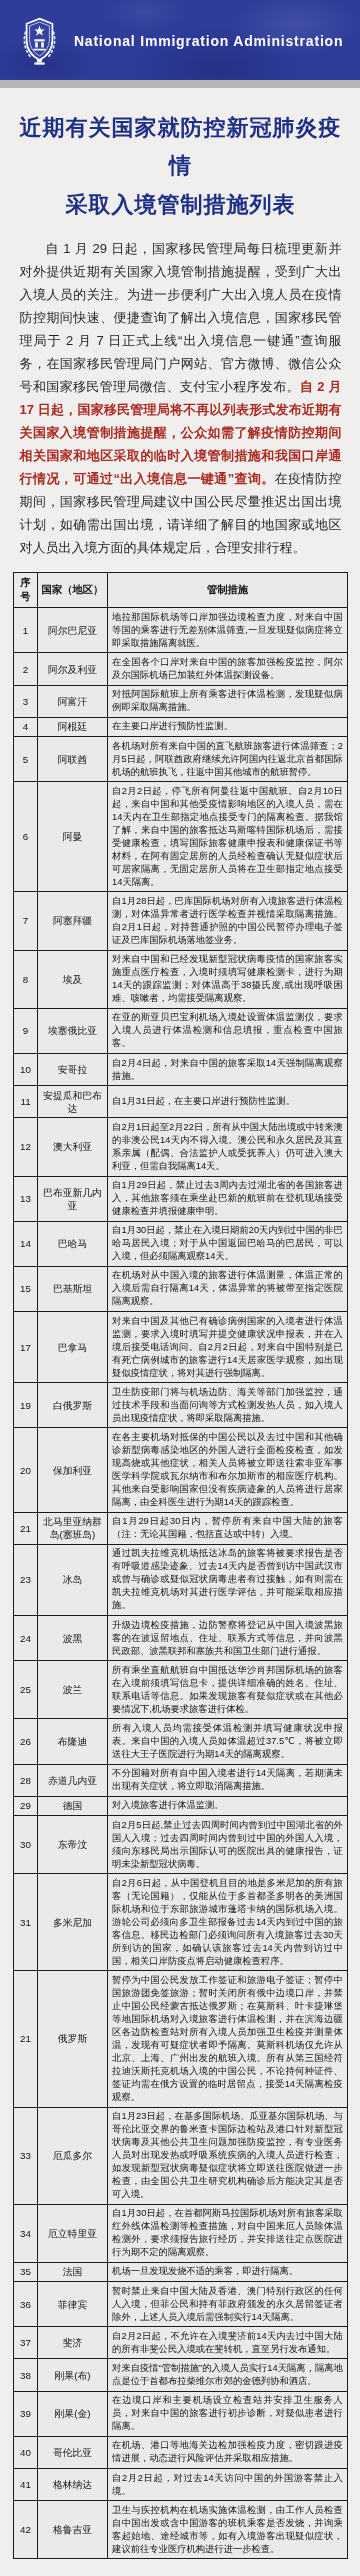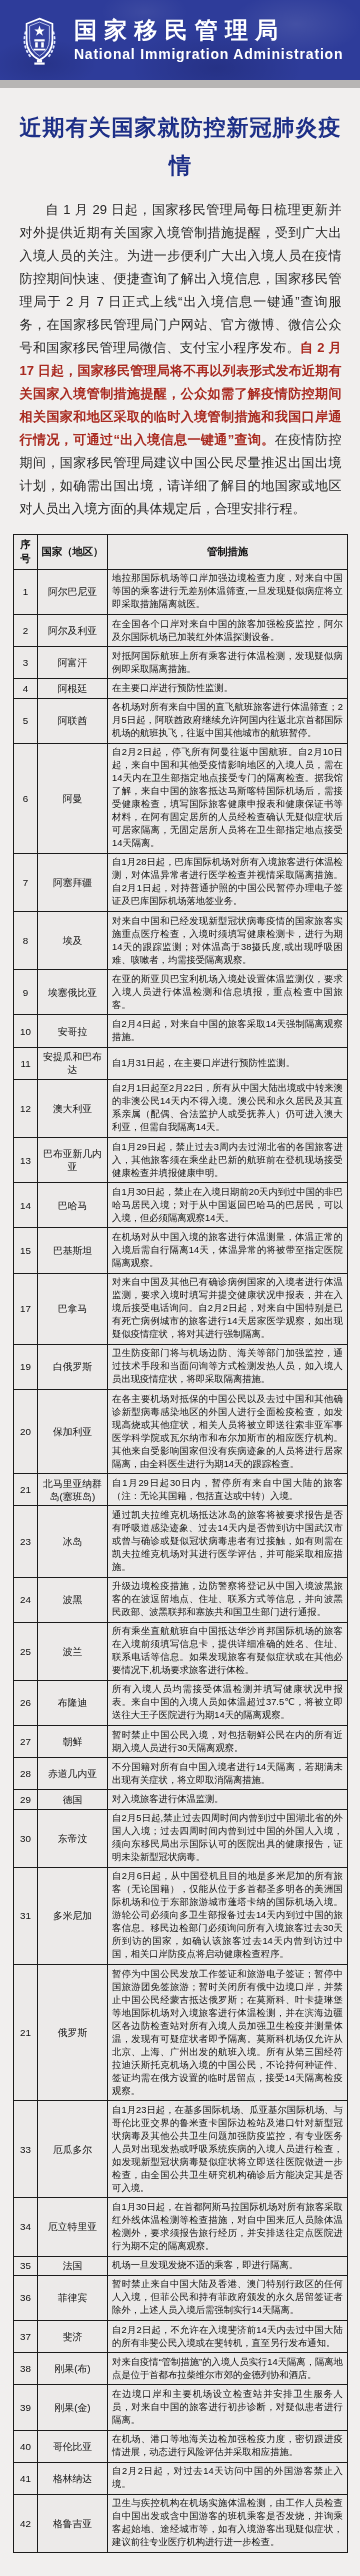--- a/index.html
+++ b/index.html
@@ -112,29 +112,29 @@
           <rect x="38" y="56" width="24" height="5" fill="#ffffff"></rect>
           <rect x="40" y="63" width="6" height="12" fill="#ffffff"></rect>
           <rect x="54" y="63" width="6" height="12" fill="#ffffff"></rect>
           <rect x="36" y="78" width="28" height="4" fill="#ffffff"></rect>
 
           <rect x="44" y="104" width="12" height="6" fill="#ffffff"></rect>
           <rect x="38" y="110" width="24" height="5" fill="#ffffff"></rect>
         </svg>
       </span>
       <div class="banner-text">
-        <div class="org-cn">国家移民管理局</div>
         <div class="org-en">National Immigration Administration</div>
       </div>
     </div>
   </div>
   <div class="gray-strip"></div>
 
   <div class="doc-title">
     <div>近期有关国家就防控新冠肺炎疫情</div>
+    <div>采取入境管制措施列表</div>
   </div>
 
   <p class="intro"><span>自 1 月 29 日起，国家移民管理局每日梳理更新并对外提供近期有关国家入境管制措施提醒，受到广大出入境人员的关注。为进一步便利广大出入境人员在疫情防控期间快速、便捷查询了解出入境信息，国家移民管理局于 2 月 7 日正式上线“出入境信息一键通”查询服务，在国家移民管理局门户网站、官方微博、微信公众号和国家移民管理局微信、支付宝小程序发布。</span><span class="red">自 2 月 17 日起，国家移民管理局将不再以列表形式发布近期有关国家入境管制措施提醒，公众如需了解疫情防控期间相关国家和地区采取的临时入境管制措施和我国口岸通行情况，可通过“出入境信息一键通”查询。</span><span>在疫情防控期间，国家移民管理局建议中国公民尽量推迟出国出境计划，如确需出国出境，请详细了解目的地国家或地区对人员出入境方面的具体规定后，合理安排行程。</span></p>
 
   <table class="measures">
     <colgroup>
       <col class="c-no">
         <col class="c-country">
         <col class="c-measure">
     </colgroup>
@@ -255,25 +255,20 @@
           <td>25</td>
           <td>波兰</td>
           <td>所有乘坐直航航班自中国抵达华沙肖邦国际机场的旅客在入境前须填写信息卡，提供详细准确的姓名、住址、联系电话等信息。如果发现旅客有疑似症状或在其他必要情况下,机场要求旅客进行体检。</td>
         </tr>
         <tr>
           <td>26</td>
           <td>布隆迪</td>
           <td>所有入境人员均需接受体温检测并填写健康状况申报表。来自中国的入境人员如体温超过37.5℃，将被立即送往大王子医院进行为期14天的隔离观察。</td>
         </tr>
         <tr>
-          <td>27</td>
-          <td>朝鲜</td>
-          <td>暂时禁止中国公民入境，对包括朝鲜公民在内的所有近期入境人员进行30天隔离观察。</td>
-        </tr>
-        <tr>
           <td>28</td>
           <td>赤道几内亚</td>
           <td>不分国籍对所有自中国入境者进行14天隔离，若期满未出现有关症状，将立即取消隔离措施。</td>
         </tr>
         <tr>
           <td>29</td>
           <td>德国</td>
           <td>对入境旅客进行体温监测。</td>
         </tr>
         <tr>

